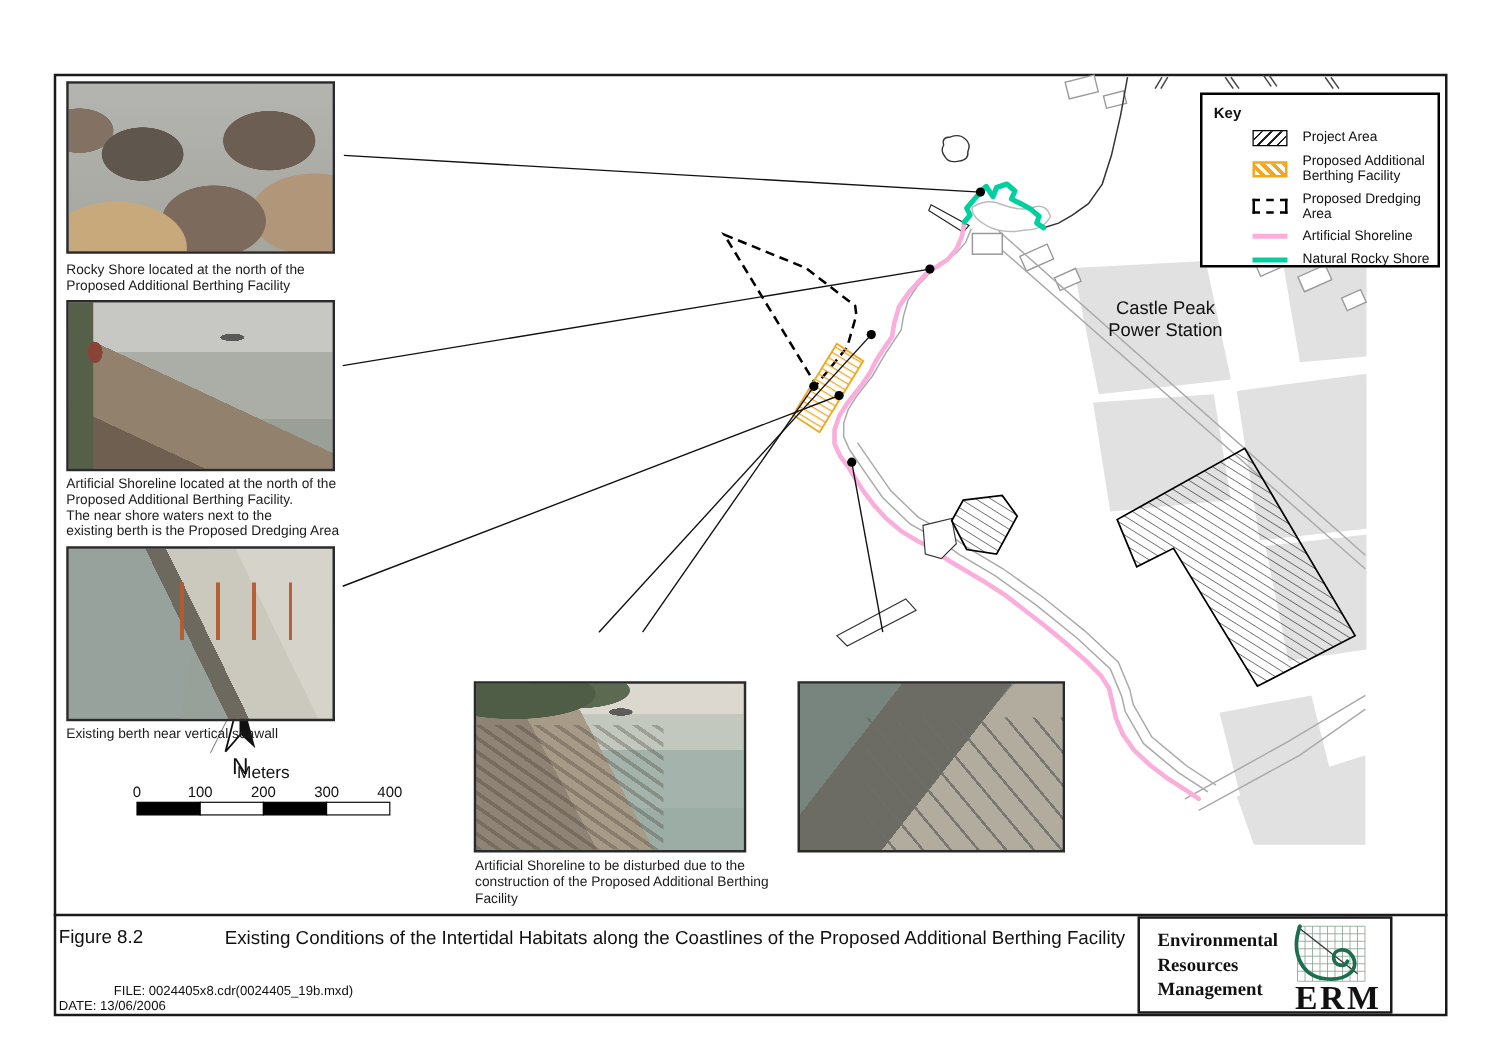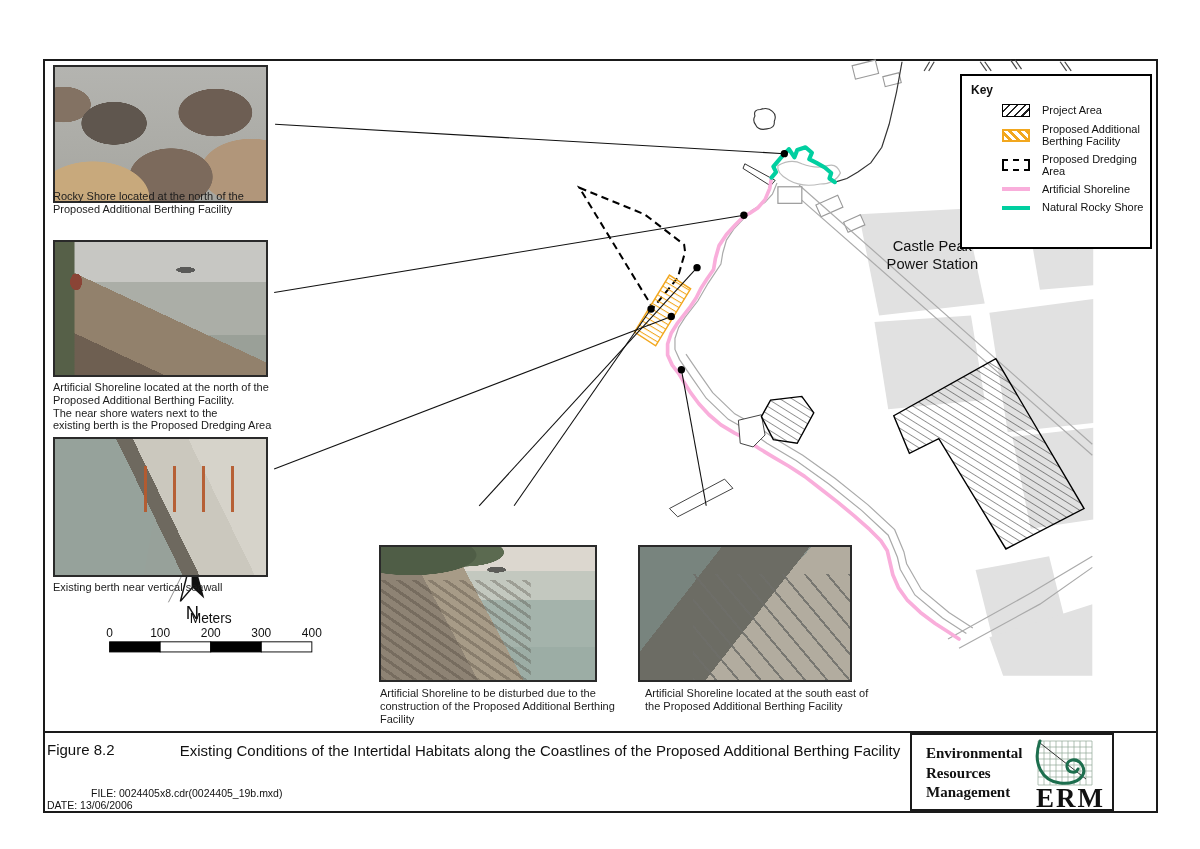--- a/index.html
+++ b/index.html
@@ -43,21 +43,21 @@
       repeating-linear-gradient(35deg, rgba(58,49,40,.28) 0 3px, rgba(0,0,0,0) 3px 9px) 0 100%/70% 75% no-repeat,
       linear-gradient(62deg, #8e8374 0 34%, #a79b87 34% 50%, rgba(0,0,0,0) 50%),
       linear-gradient(#dcd7cf 0 18%, #c3c8bf 18% 40%, #a4b3ab 40% 75%, #9cada5 75%);}
   #photo5{left:638px;top:545px;width:214px;height:137px;
     background:
       repeating-linear-gradient(50deg, rgba(110,110,105,.85) 0 2px, rgba(0,0,0,0) 2px 17px) 100% 100%/75% 80% no-repeat,
       linear-gradient(128deg, rgba(0,0,0,0) 26%, #6c6c64 26% 54%, rgba(0,0,0,0) 54%),
       linear-gradient(132deg, #78847e 0 30%, #8b938c 30% 52%, #b2ac9f 52%);}
 
   
-  #legend{position:absolute;left:960px;top:74px;width:192px;height:175px;background:#fff;
+  #legend{position:absolute;left:960px;top:74px;width:192px;height:140px;background:#fff;
           border:2px solid #000;box-sizing:border-box;padding:7px 6px 0 9px;font-size:11px;}
   #legend .ltitle{font-weight:bold;font-size:12px;margin-bottom:7px;}
   .lrow{display:flex;align-items:center;margin-bottom:6px;padding-left:31px;}
   .lrow .lab{margin-left:12px;line-height:1.1;width:128px;}
   .sw{width:28px;height:13px;flex:none;box-sizing:border-box;}
   .sw-hatch{border:1.5px solid #000;
     background:repeating-linear-gradient(135deg, rgba(0,0,0,0) 0 4px, #222 4px 5.5px);}
   .sw-orange{border:2px solid #f2a71e;
     background:repeating-linear-gradient(45deg, rgba(0,0,0,0) 0 3px, #f2a71e 3px 6px);}
   .sw-dash{border:2px dashed #000;height:12px;}
@@ -195,40 +195,38 @@
       <text x="253" y="688" font-size="13" text-anchor="middle" fill="#111">300</text>
       <text x="308" y="688" font-size="13" text-anchor="middle" fill="#111">400</text>
       <rect x="88" y="693" width="55" height="11" fill="#000" stroke="#000"></rect>
       <rect x="143" y="693" width="55" height="11" fill="#fff" stroke="#000"></rect>
       <rect x="198" y="693" width="55" height="11" fill="#000" stroke="#000"></rect>
       <rect x="253" y="693" width="55" height="11" fill="#fff" stroke="#000"></rect>
     </g>
   </svg>
 
   <div id="photo1" class="photo"></div>
-  <div class="caption" style="left:53px;top:190px;width:230px">Rocky Shore located at the north of the
+  <div class="caption" style="left:53px;top:210px;width:230px">Rocky Shore located at the north of the
 Proposed Additional Berthing Facility</div>
 
   <div id="photo2" class="photo"></div>
   <div class="caption" style="left:53px;top:381px;width:250px">Artificial Shoreline located at the north of the
 Proposed Additional Berthing Facility.
 The near shore waters next to the
 existing berth is the Proposed Dredging Area</div>
 
   <div id="photo3" class="photo"></div>
   <div class="caption" style="left:53px;top:581px;width:230px">Existing berth near vertical seawall</div>
 
   <div id="photo4" class="photo"></div>
   <div class="caption" style="left:380px;top:687px;width:260px">Artificial Shoreline to be disturbed due to the
 construction of the Proposed Additional Berthing
 Facility</div>
 
   <div id="photo5" class="photo"></div>
-  <div class="caption" style="left:645px;top:687px;width:240px">Artificial Shoreline located at the south east of
-the Proposed Additional Berthing Facility</div>
 
   <div id="legend">
     <div class="ltitle">Key</div>
     <div class="lrow">
       <span class="sw sw-hatch"></span>
       <span class="lab">Project Area</span>
     </div>
     <div class="lrow">
       <span class="sw sw-orange"></span>
       <span class="lab">Proposed Additional Berthing Facility</span>

